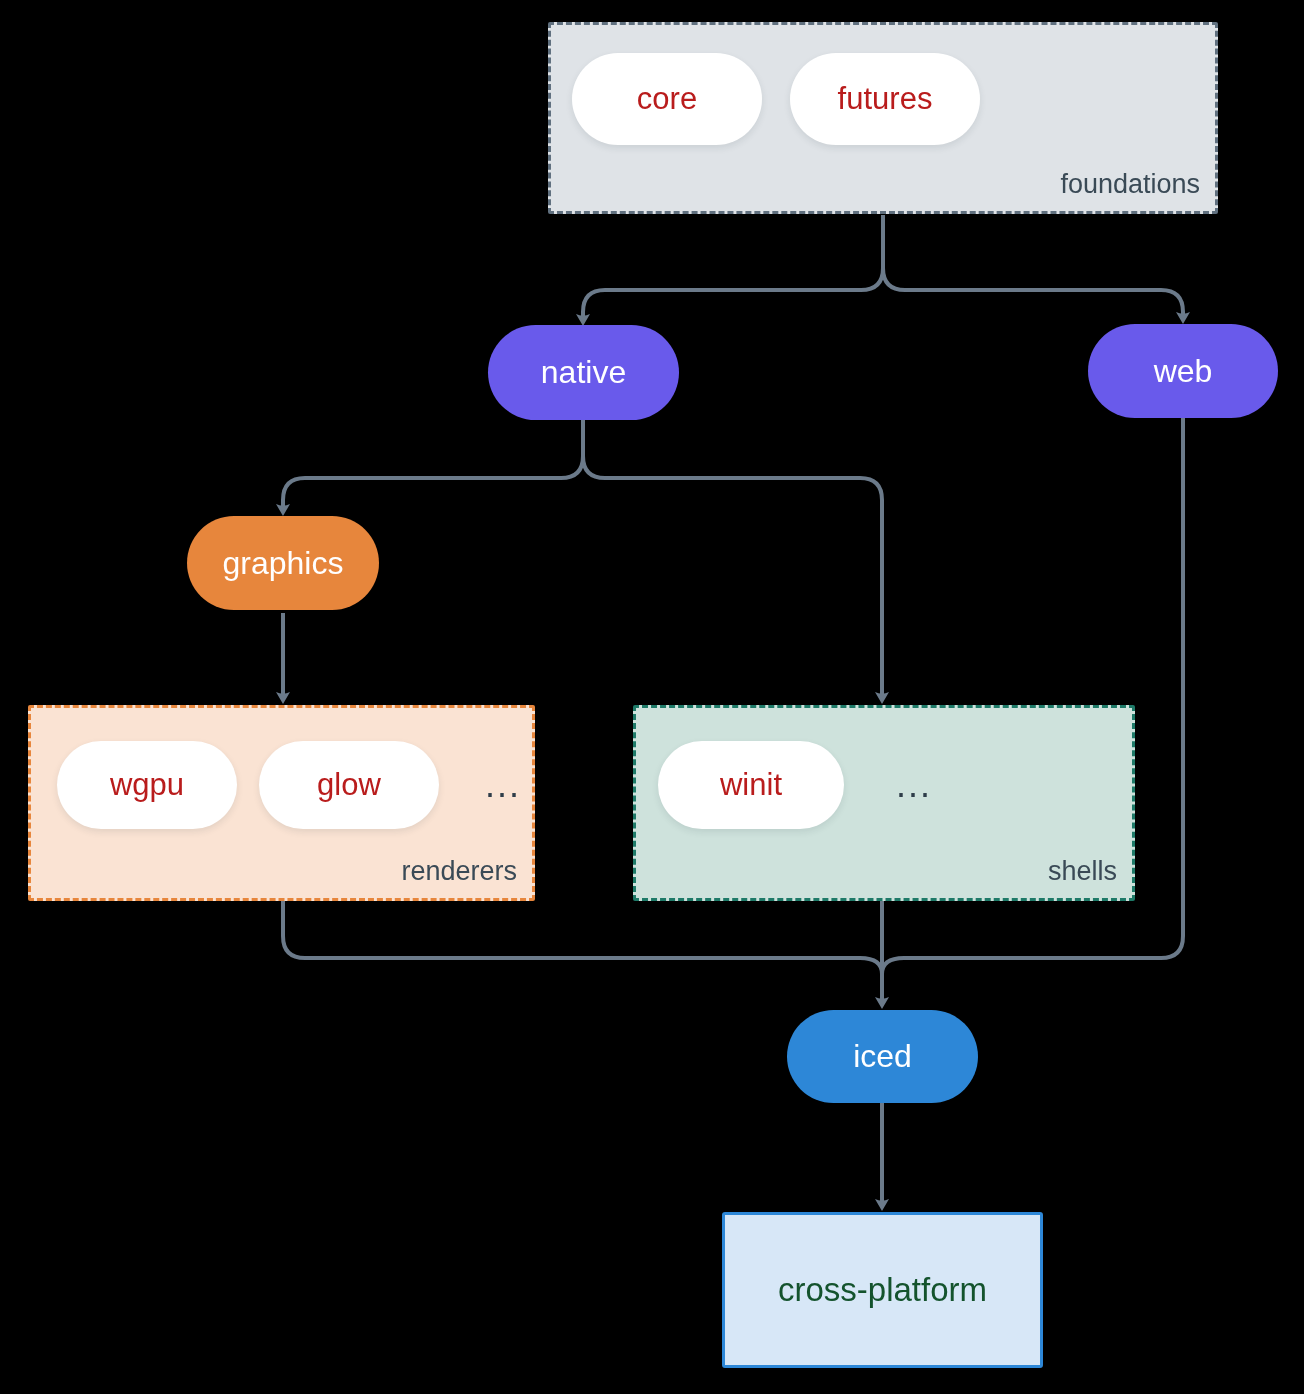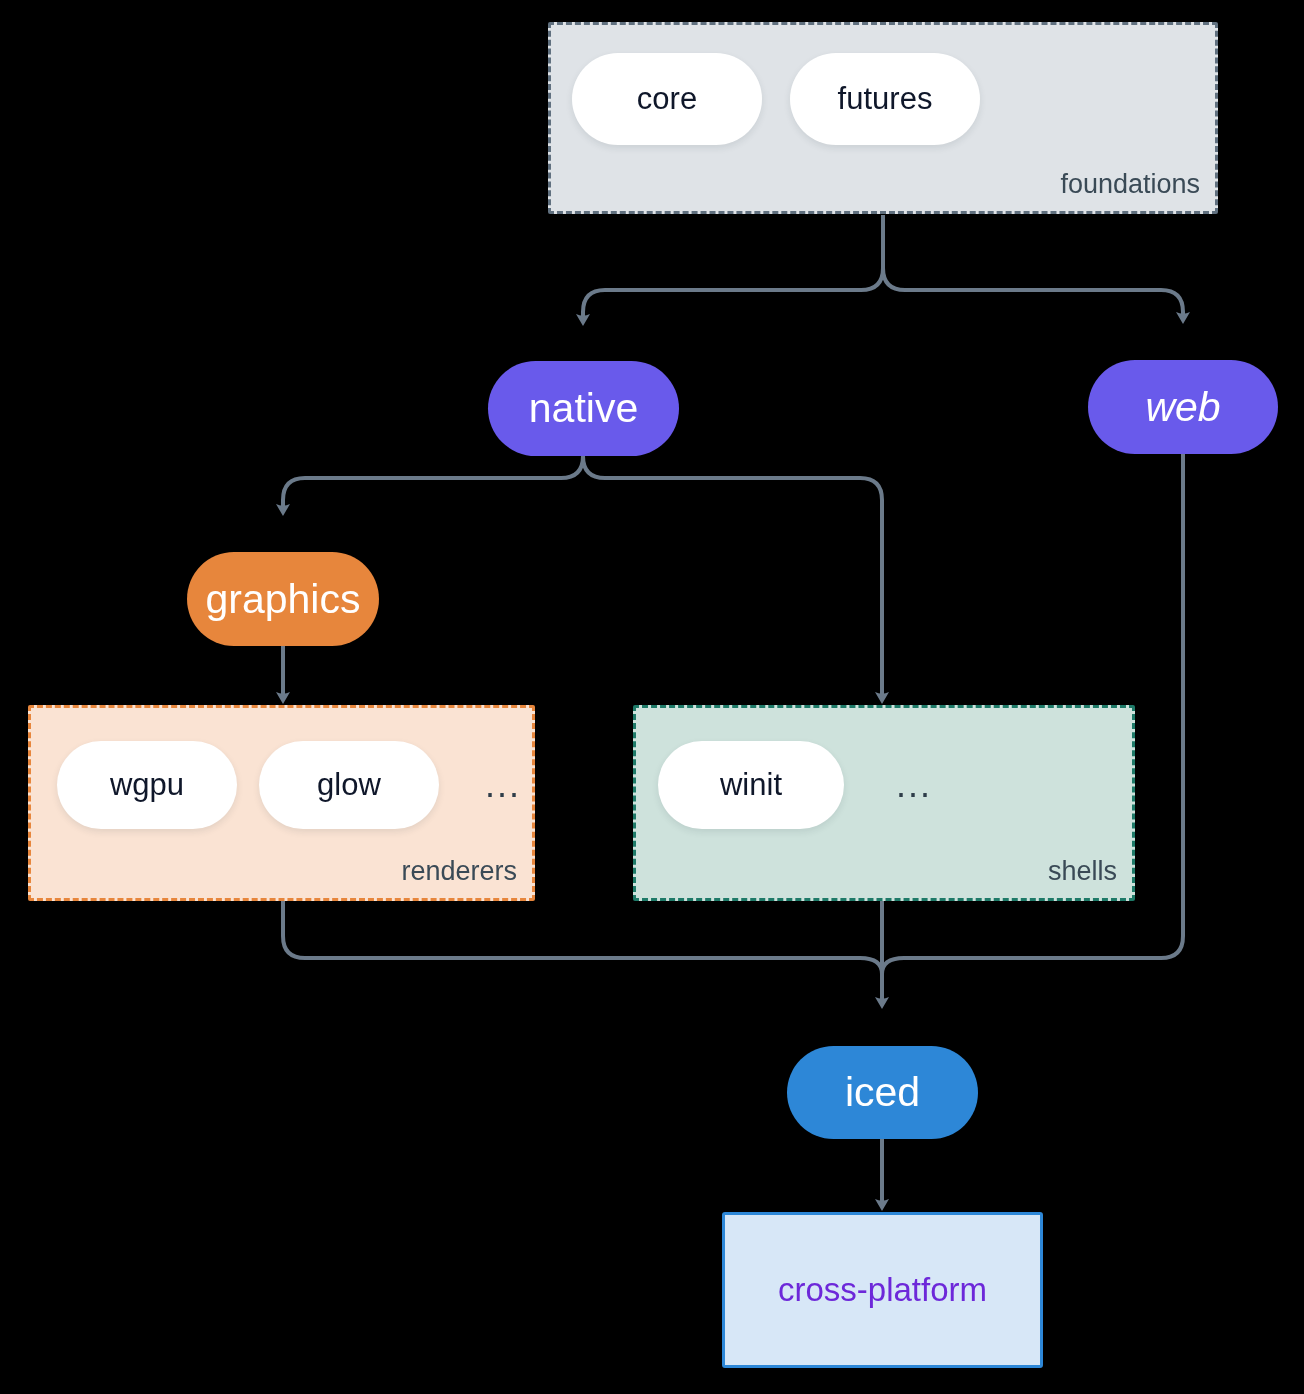--- a/index.html
+++ b/index.html
@@ -22,44 +22,44 @@
     font-size:27px; color:#3A4A56; font-weight:400;margin-top:48px;
   }
 
   .pill-row { position:absolute; display:flex; align-items:center; }
   .row-foundations { left:21px; top:28px; gap:28px; }
   .row-renderers   { left:26px; top:33px; gap:22px; }
   .row-shells      { left:22px; top:33px; gap:28px; }
 
   .pill {
     display:flex; align-items:center; justify-content:center;
-    background:#FFFFFF; color:#0f172a; border-radius:999px;
+    background:#FFFFFF; color:#b91c1c; border-radius:999px;
     font-size:31px; font-weight:500;
     box-shadow:0 3px 7px rgba(30,45,60,0.10);
   }
   .pill-lg { width:190px; height:92px; }
   .pill-md { width:180px; height:88px; }
   .pill-sh { width:186px; height:88px;text-align:right; }
 
   .ellipsis { font-size:36px; color:#2E3D49; font-weight:500; margin-left:24px; letter-spacing:2px; }
 
   .node {
     position:absolute; display:flex; align-items:center; justify-content:center;
-    color:#FFFFFF; border-radius:999px; font-size:41px; font-weight:500;margin-top:36px;
+    color:#FFFFFF; border-radius:999px; font-size:32px; font-weight:500;
   }
   .node-native   { left:488px;  top:325px;  width:191px; height:95px; background:#695AEB; }
-  .node-web      { left:1088px; top:324px;  width:190px; height:94px; background:#695AEB;font-style:italic; }
+  .node-web      { left:1088px; top:324px;  width:190px; height:94px; background:#695AEB; }
   .node-graphics { left:187px;  top:516px;  width:192px; height:94px; background:#E7863C; }
   .node-iced     { left:787px;  top:1010px; width:191px; height:93px; background:#2D87D7; }
 
   .app-box {
     position:absolute; left:722px; top:1212px; width:321px; height:156px;
     box-sizing:border-box; background:#D7E7F7; border:3px solid #2D87D7; border-radius:3px;
     display:flex; flex-direction:column; align-items:center; justify-content:center;
-    color:#6d28d9; font-size:33px; font-weight:500; line-height:48px; text-align:center;
+    color:#14532d; font-size:33px; font-weight:500; line-height:48px; text-align:center;
   }
 </style>
 </head>
 <body>
 
 <div class="canvas">
 
   <svg class="connectors" width="1304" height="1394" viewBox="0 0 1304 1394">
     <defs>
       <marker id="arrow" viewBox="0 0 12 14" markerWidth="12" markerHeight="14" refX="2" refY="7" orient="auto" markerUnits="userSpaceOnUse">

